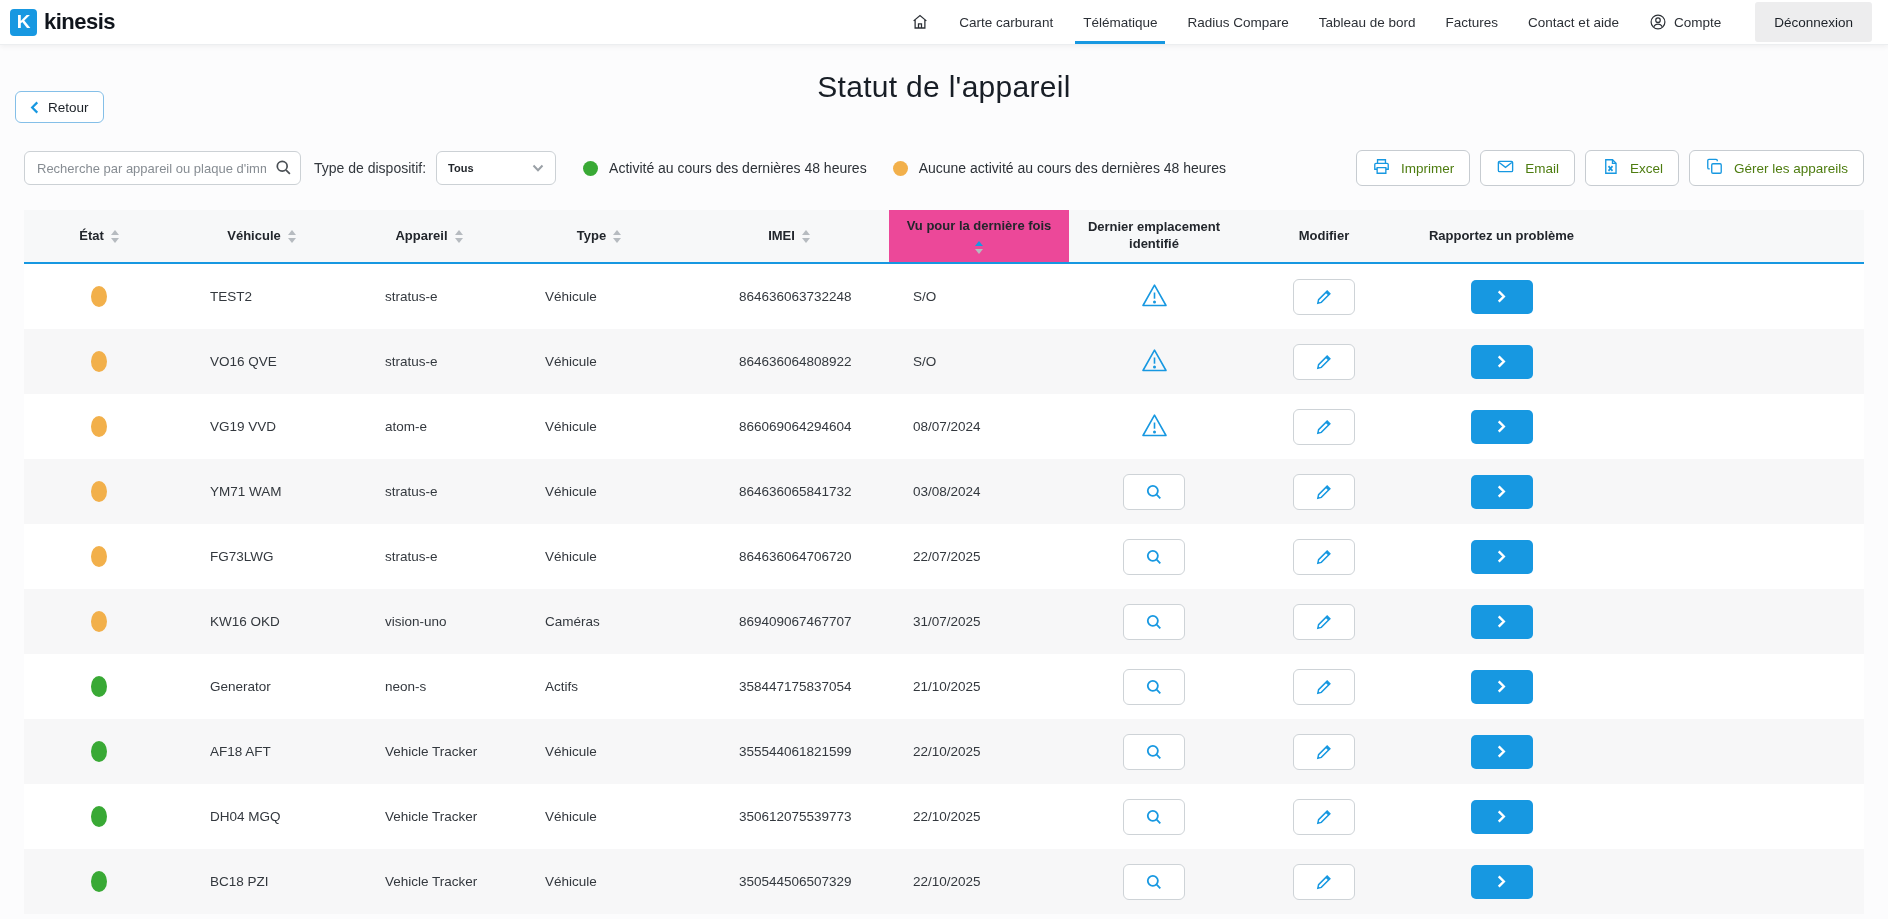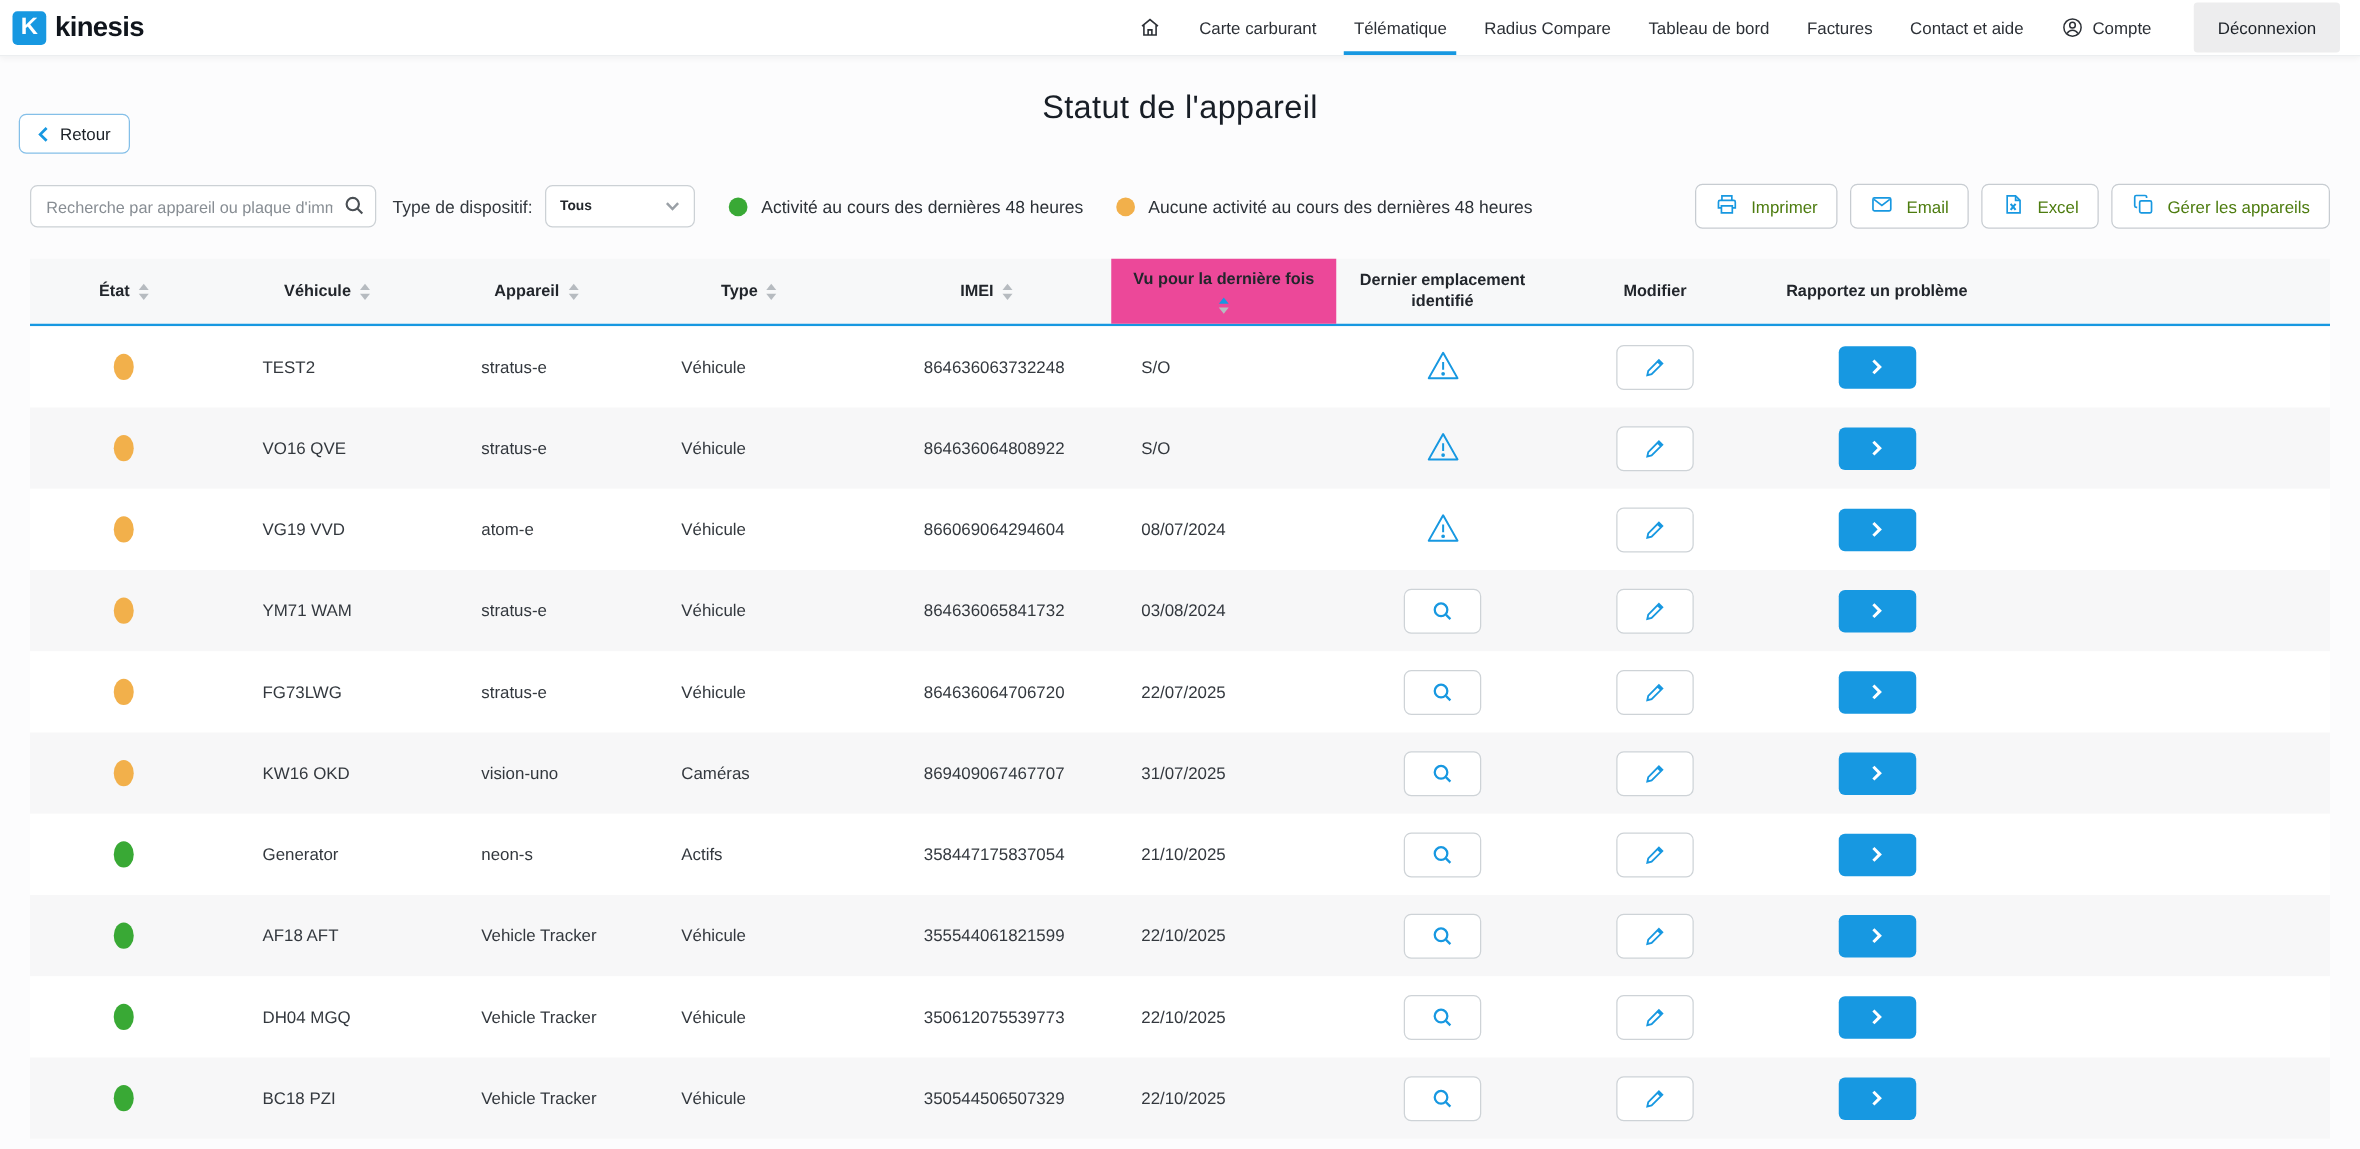--- a/index.html
+++ b/index.html
@@ -47,21 +47,21 @@
   }
 
   
   .content { position:relative; height:874px; }
   .back-btn {
     position:absolute; top:21px; left:15px; display:flex; align-items:center; gap:9px;
     background:#fff; border:1px solid #84bfe8; border-radius:6px; padding:0 14px; height:32px;
     font-family:inherit; font-size:13.5px; color:#1b2026; cursor:pointer;
   }
   .back-btn svg { width:9px; height:13px; stroke:var(--accent); stroke-width:2.4; fill:none; }
-  .page-title { text-align:center; margin-top:25px; font-size:26px; font-weight:500; color:#181e26; letter-spacing:.3px; }
+  .page-title { text-align:center; margin-top:25px; font-size:30px; font-weight:500; color:#181e26; letter-spacing:.3px; }
 
   
   .toolbar { display:flex; align-items:center; margin:46px 24px 0; }
   .search-box { position:relative; width:277px; flex:none; }
   .search-box input {
     width:100%; height:34px; border:1px solid #ccd1d5; border-radius:6px;
     padding:0 34px 0 12px; font-family:inherit; font-size:13px; color:#a21caf; background:#fff;
   }
   .search-box input::placeholder { color:#878d93; }
   .search-box .mag { position:absolute; right:9px; top:8px; width:17px; height:17px; stroke:#4a4f54; fill:none; stroke-width:2; }

